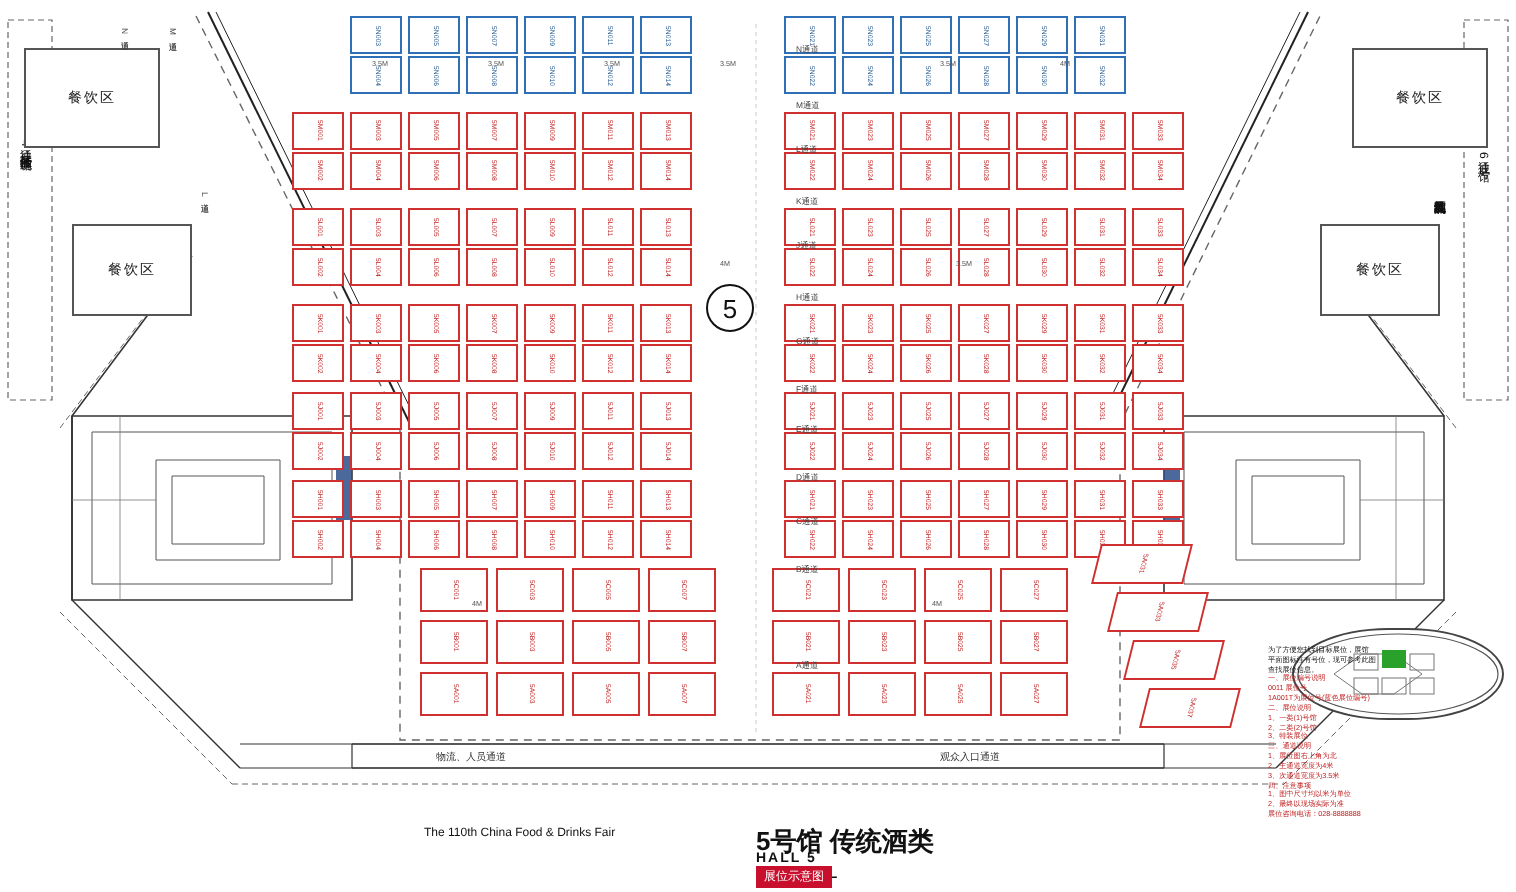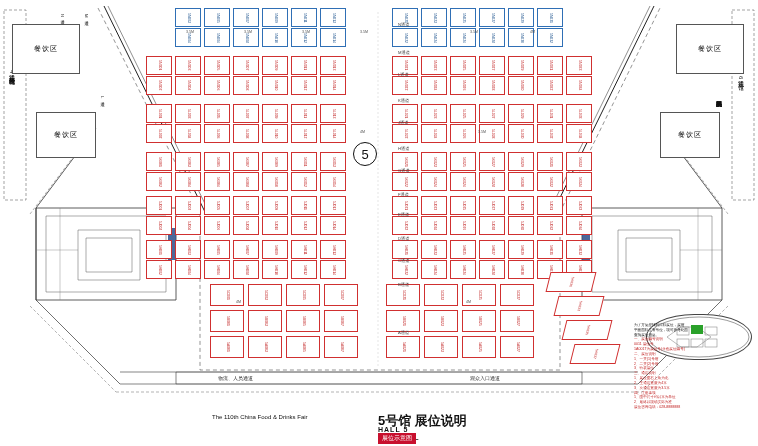--- a/index.html
+++ b/index.html
@@ -368,20 +368,20 @@
       <div>2、主通道宽度为4米</div>
       <div>3、次通道宽度为3.5米</div>
       <div>四、注意事项</div>
       <div>1、图中尺寸均以米为单位</div>
       <div>2、最终以现场实际为准</div>
       <div>展位咨询电话：028-8888888</div>
     </div>
 
   <div class="botbar">
     <div class="fairtitle" style="left:212px;top:2px;">The 110th China Food &amp; Drinks Fair</div>
-    <div class="hall5" style="left:378px;top:0px;">5号馆 展位说明</div>
+    <div class="hall5" style="left:378px;top:0px;">5号馆 传统酒类</div>
     <div class="hall5sub" style="left:378px;top:14px;">HALL 5</div>
     <div class="hall5sub" style="left:378px;top:22px;">ALCOHOL</div>
     <div class="redband" style="left:378px;top:31px;width:52px;height:0px;"></div>
   </div>
   <div class="redband" style="position:absolute;left:378px;bottom:2px;padding:1px 4px;font-size:6px;"><span>展位示意图</span></div>
 
 </div>
 
 </body></html>

